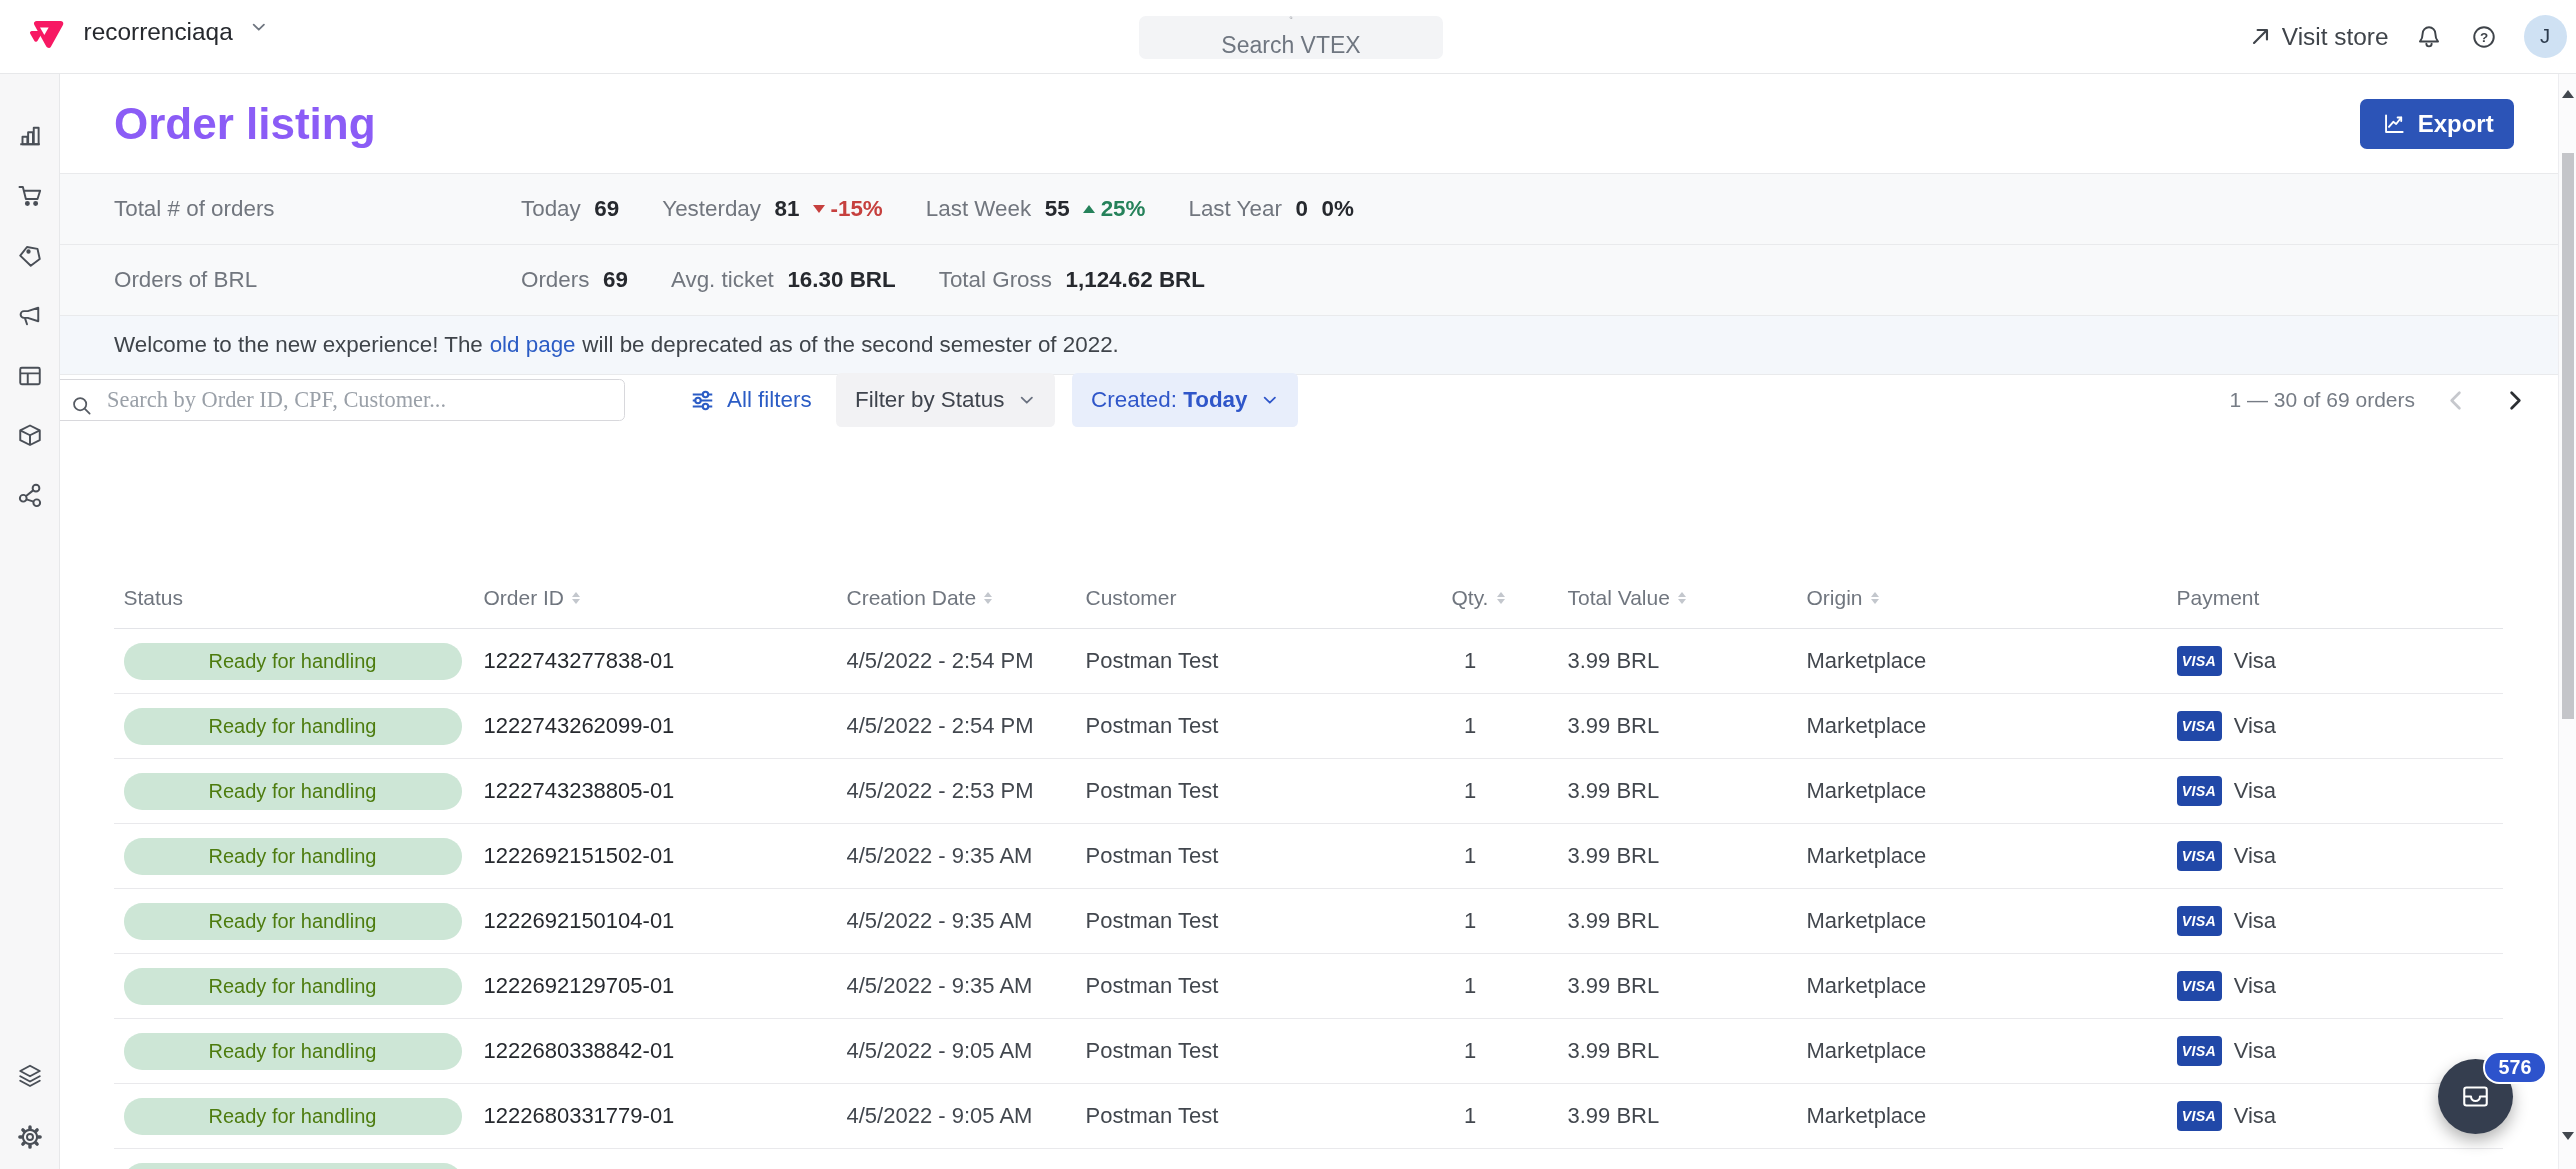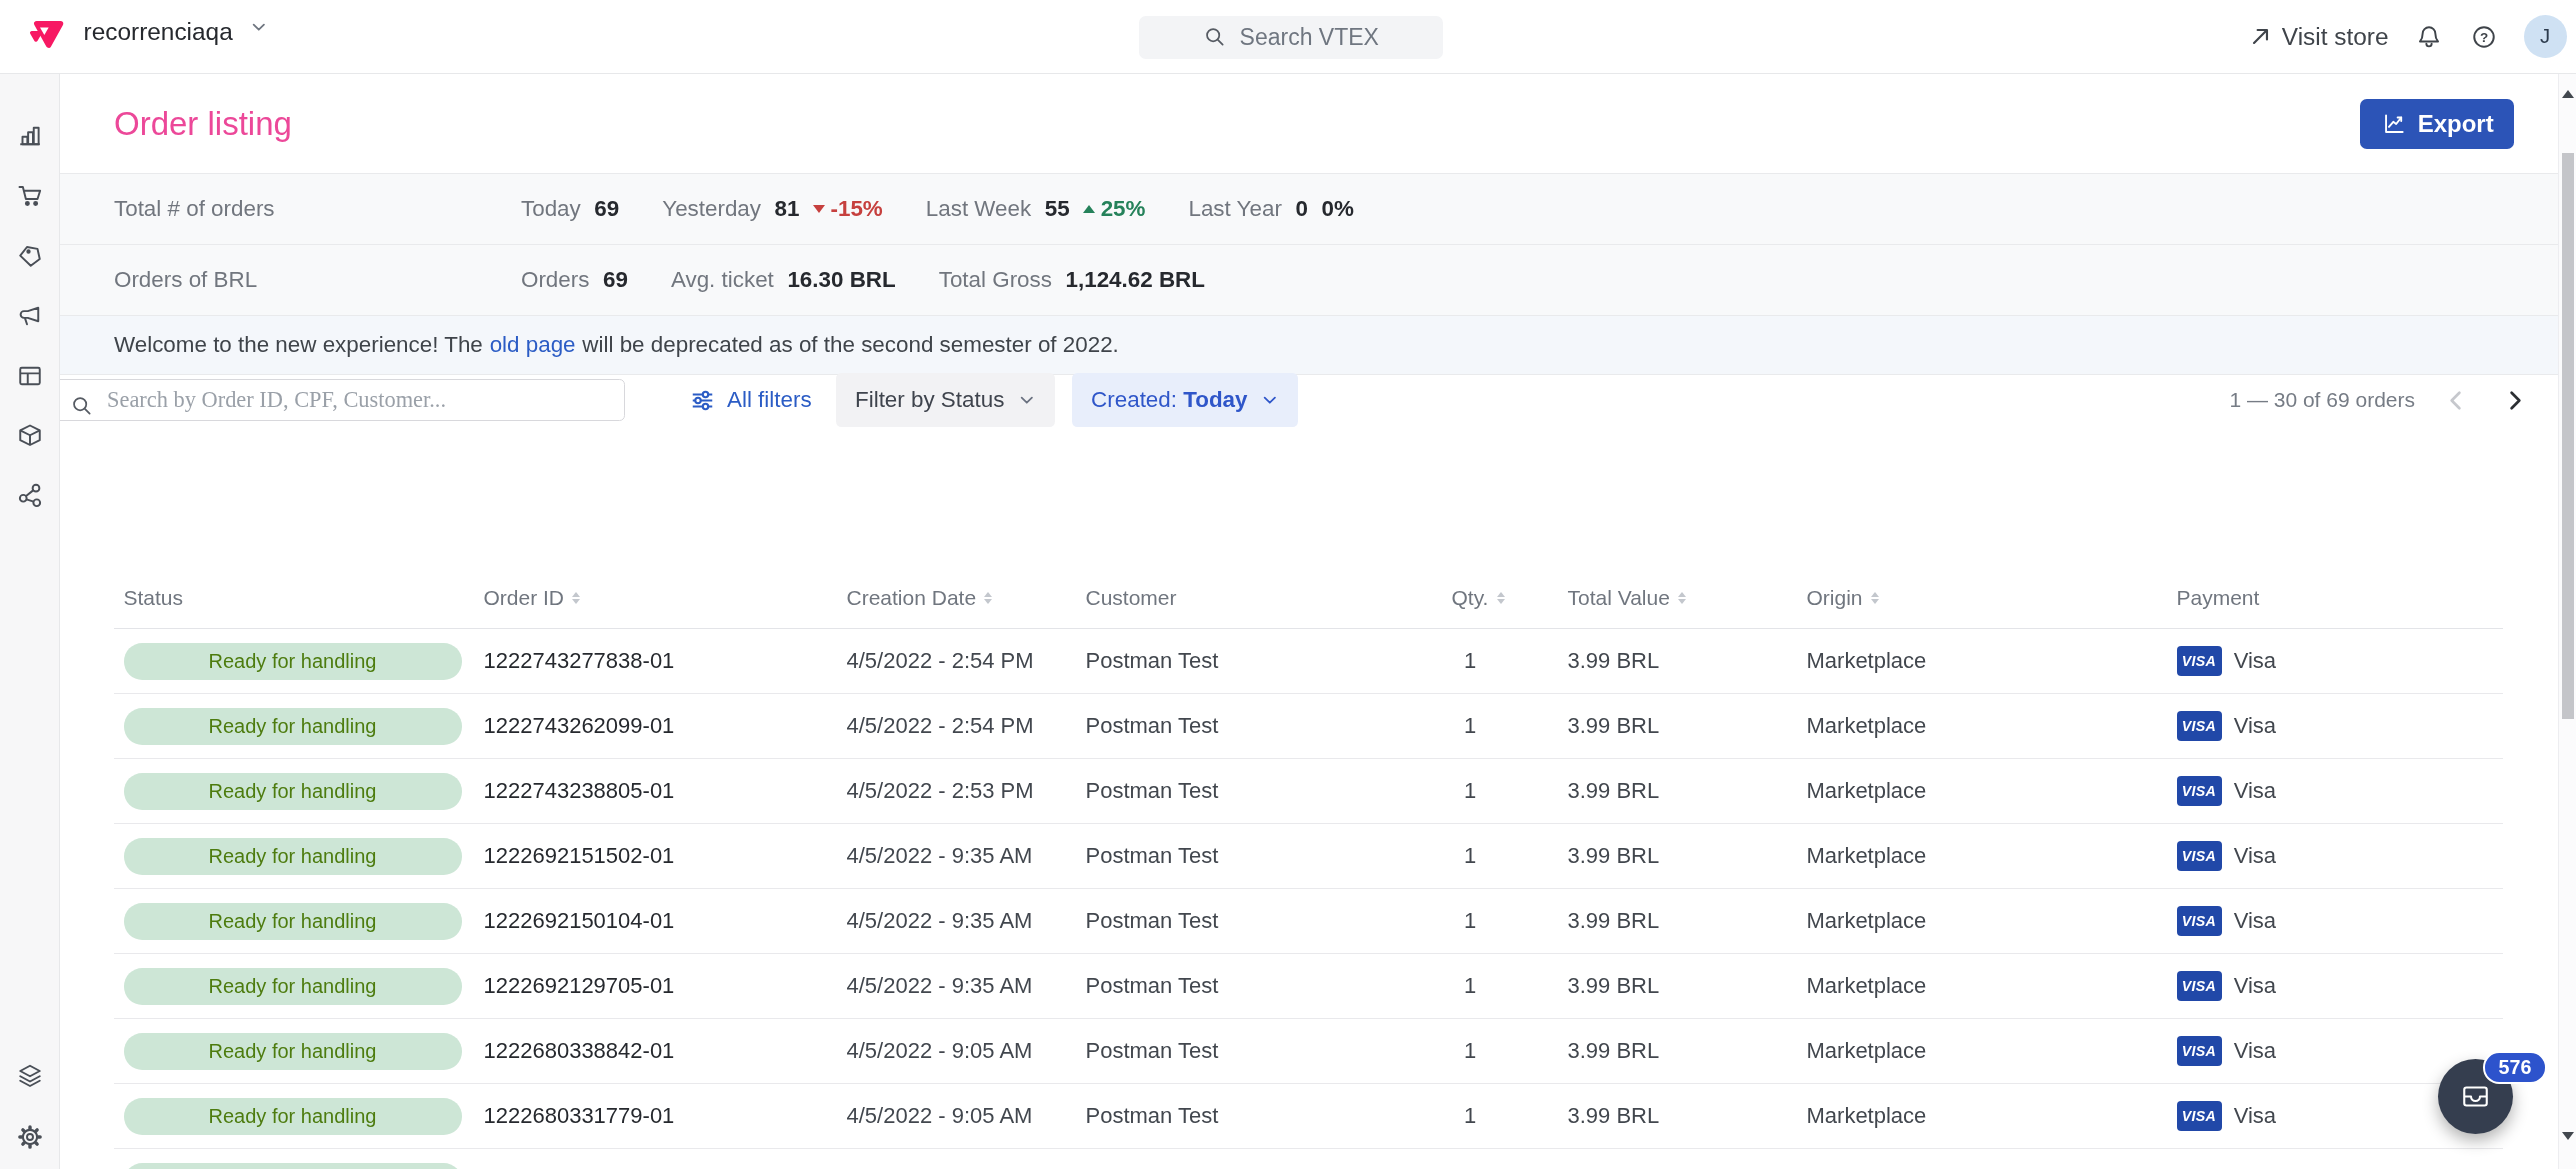--- a/index.html
+++ b/index.html
@@ -7,37 +7,37 @@
   body { font-family:"Liberation Sans", sans-serif; background:#fff; position:relative; color:#26292e; }
 
   
   .topbar { position:absolute; left:0; top:0; width:2576px; height:74px; background:#fff;
             border-bottom:1.4px solid #e7e8ea; display:flex; align-items:center; z-index:20; }
   .brand { display:flex; align-items:flex-start; gap:17.6px; padding-left:27px; cursor:pointer; }
   .brand-name { font-size:24.4px; color:#26292e; }
   .chev { width:17.6px; height:17.6px; }
   .global-search { position:absolute; left:1139px; top:15.6px; width:304px; height:43px;
                    background:#f3f4f6; border-radius:6.8px; display:flex; align-items:center;
-                   justify-content:center; gap:12.2px; cursor:pointer; }
+                   justify-content:center; gap:12.2px; cursor:pointer;flex-direction:column; }
   .global-search span { font-size:23px; color:#6f7680; }
   .top-right { margin-left:auto; display:flex; align-items:center; gap:25px; padding-right:9.5px; }
   .visit-store { display:flex; align-items:center; gap:9.5px; font-size:24.4px; font-weight:500; color:#3f444a; cursor:pointer; }
   .icon-btn { width:30px; height:30px; display:flex; align-items:center; justify-content:center; cursor:pointer; }
   .avatar { width:43px; height:43px; border-radius:50%; background:#cfe1f3; color:#2d3c4d;
             font-size:20.3px; font-weight:500; display:flex; align-items:center; justify-content:center; cursor:pointer; }
 
   
   .sidebar { position:absolute; left:0; top:74px; width:60px; bottom:0; background:#f7f7f8;
              border-right:1.4px solid #e7e8ea; z-index:10; }
   .side-item { position:absolute; left:15px; width:30px; height:30px; cursor:pointer; }
 
   
   .main { position:absolute; left:60px; top:74px; width:2499px; bottom:0; background:#fff; }
   .title-row { height:99px; display:flex; align-items:center; padding:0 45px 0 54px; background:#fff; }
-  .page-title { font-size:33px; font-weight:400; color:#ec4899; }
+  .page-title { font-size:44px; font-weight:700; color:#8b5cf6; }
   .export-btn { margin-left:auto; height:50px; background:#2C54B7; border:none; border-radius:6.8px;
                 color:#fff; font-size:24px; font-weight:600; font-family:inherit; display:flex; align-items:center;
                 gap:11px; padding:0 20.3px; cursor:pointer; }
 
   .stat-row { height:71px; display:flex; align-items:center; padding-left:54px;
               background:#f8f9fa; border-top:1.4px solid #e9eaec; }
   .stat-label { width:407px; font-size:22.4px; color:#71767e; }
   .metrics { display:flex; align-items:center; gap:43px; }
   .metric { display:flex; align-items:center; gap:13.6px; font-size:22.4px; }
   .metric .m-label { color:#71767e; }

